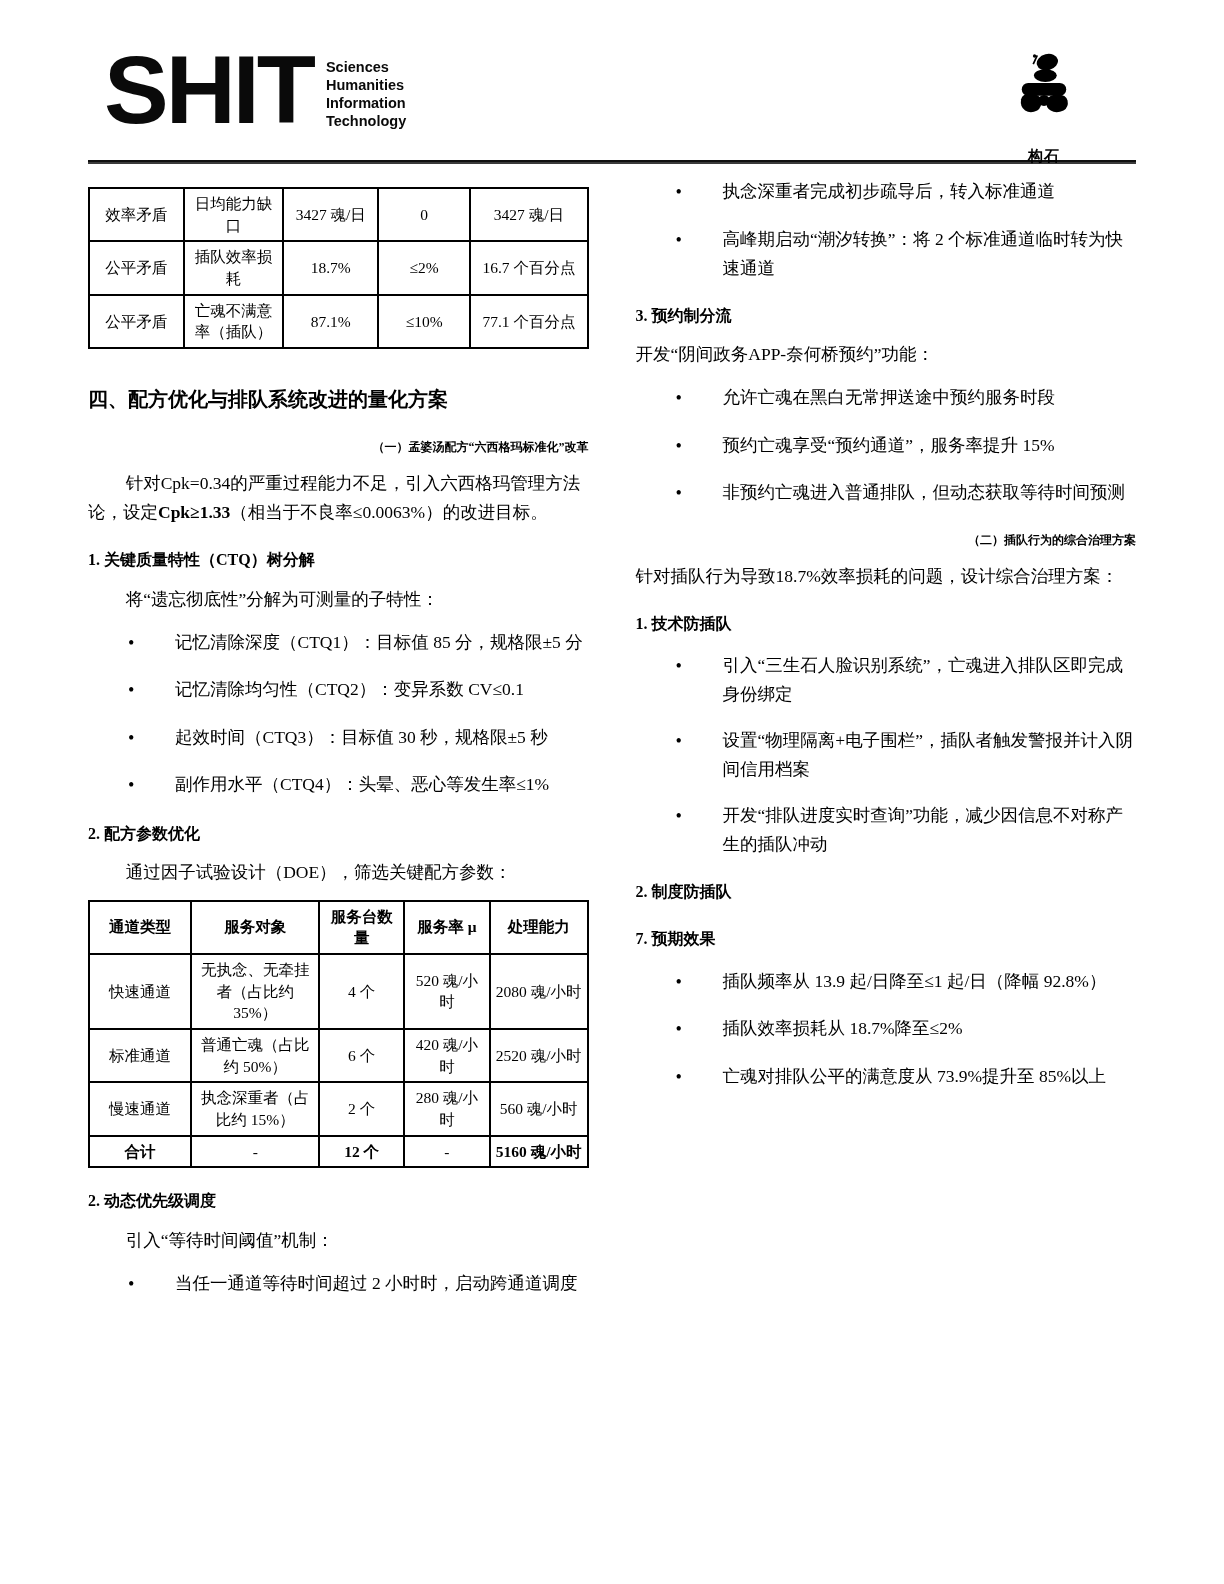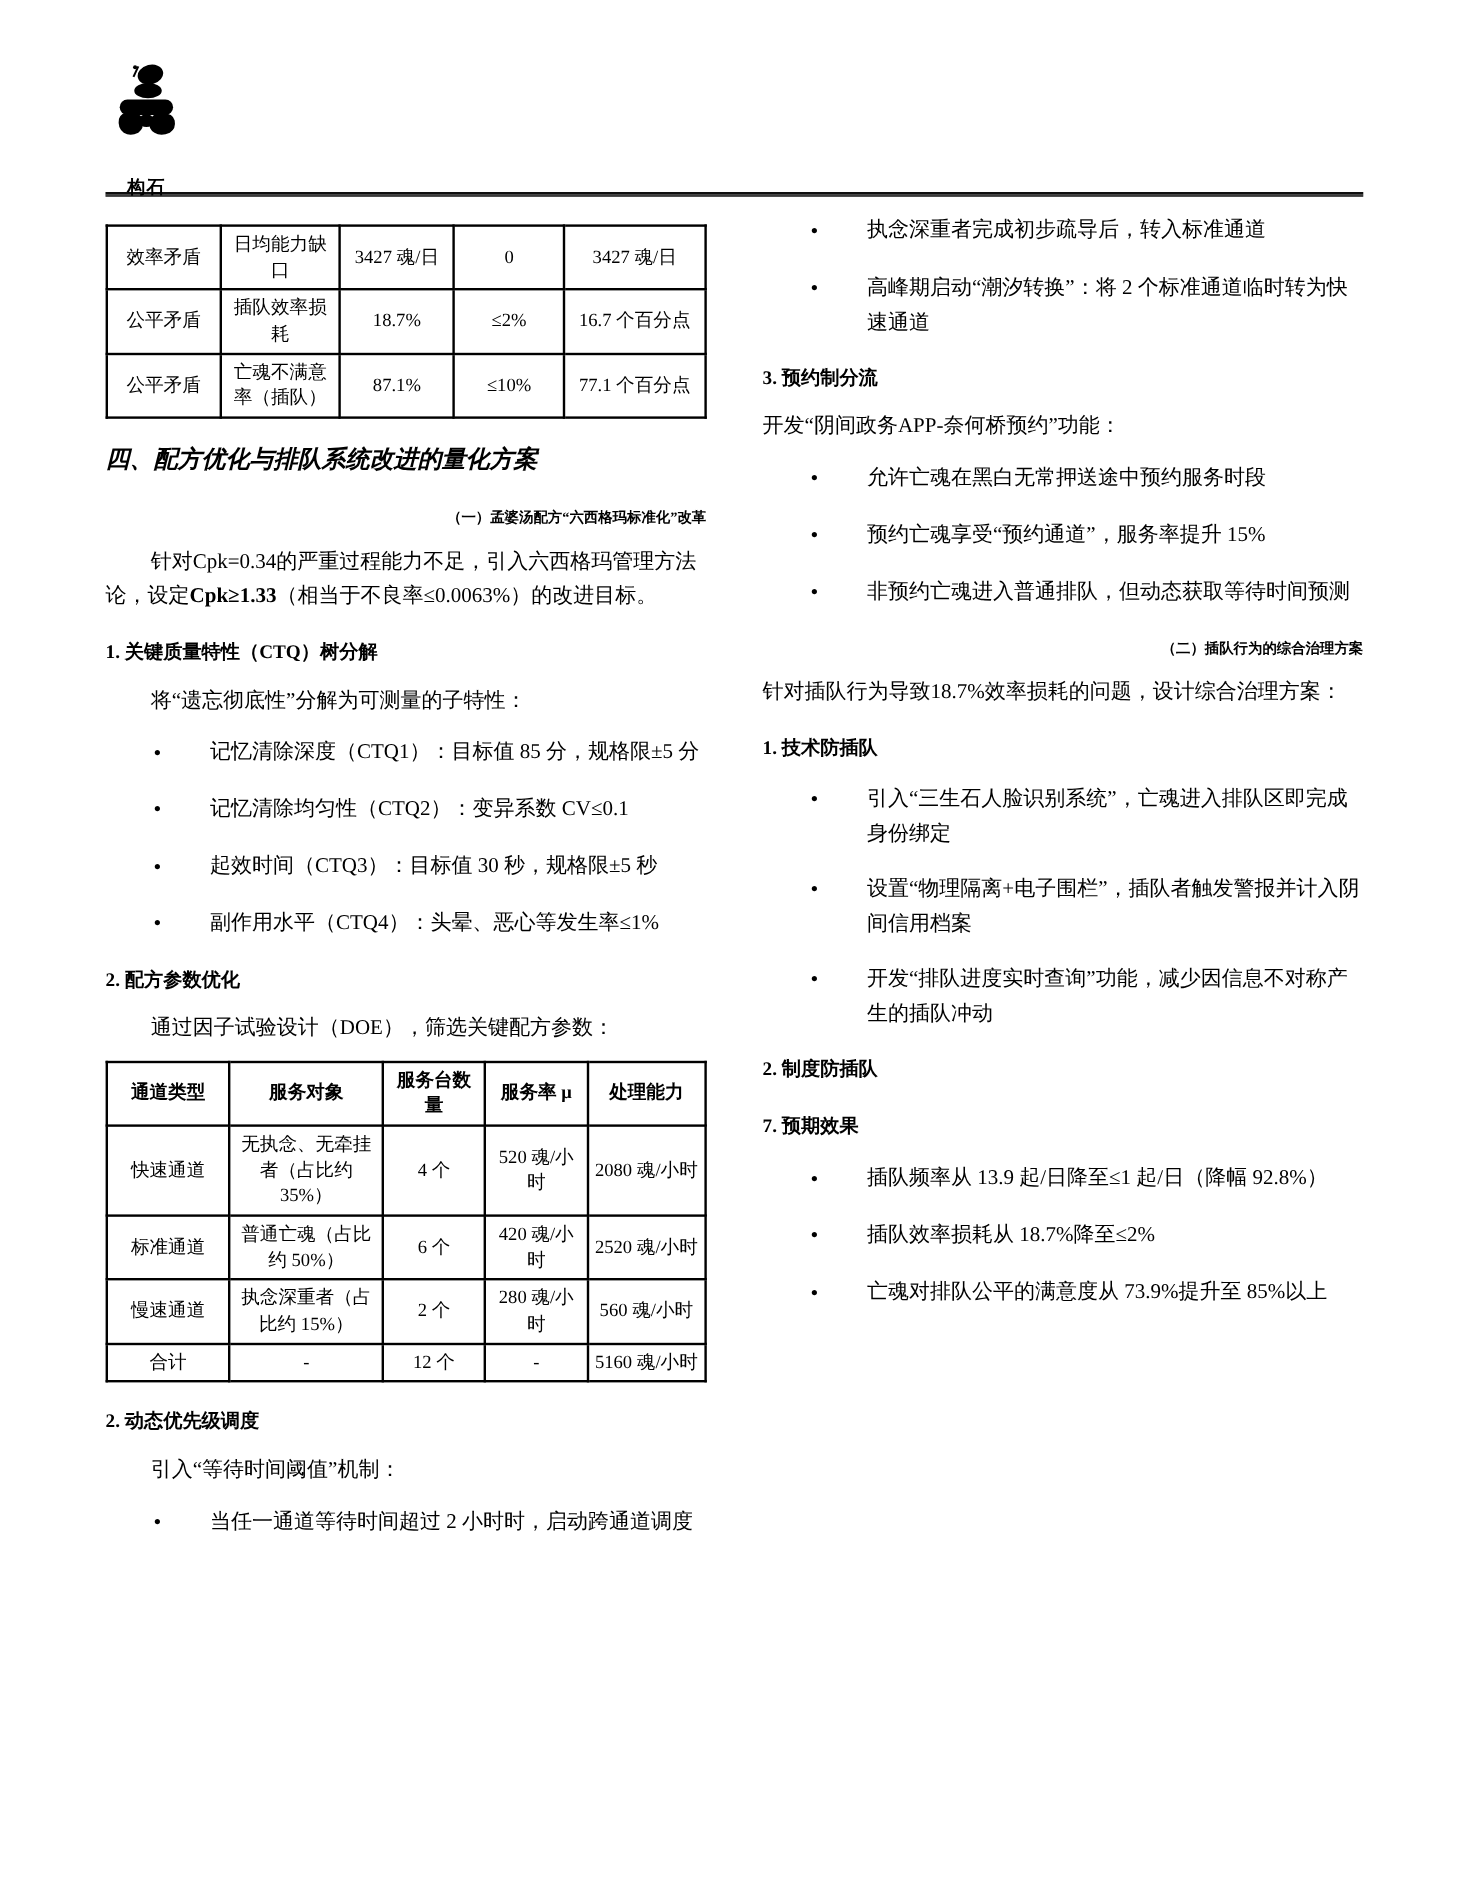--- a/index.html
+++ b/index.html
@@ -27,45 +27,54 @@
   .stone-label {
     font-family: "Liberation Sans", "DejaVu Sans", sans-serif;
     font-weight: bold; font-size: 15px; margin-top: 1px; letter-spacing: 1px;
   }
   .rule { border: none; border-top: 2px solid #0f0f0f; border-bottom: 2px solid #3a3a3a; height: 1px; background:#888; margin: 8px 0 0 0; padding:0; }
   
   .columns { display: flex; gap: 47px; margin-top: 11px; }
   .col { width: 501px; font-size: 17.5px; line-height: 1.66; }
   .para { margin: 11px 0; }
   .para.indent { text-indent: 2.15em; }
-  .h1 { font-size: 20px; font-weight: bold; margin: 18px 0 8px; font-style: italic; }
+  .h1 { font-size: 20px; font-weight: bold; margin: 34px 0 8px; }
   .h2 { font-size: 12px; font-weight: bold; margin: 22px 0 8px; text-align: right; }
   .h3 { font-size: 16px; font-weight: bold; margin: 20px 0 10px; }
   .b { font-weight: bold; }
   
   .blist { margin: 14px 0 4px; }
   .bullet { display: flex; margin: 0 0 17px 0; padding-left: 40px; }
   .bullet-marker { flex: 0 0 47px; }
   .bullet-marker::before { content: "•"; font-size: 1.05em; }
   .bullet-text { flex: 1 1 auto; }
   
   table.doc { border-collapse: collapse; width: 100%; table-layout: fixed; margin: 12px 0 14px; }
   table.doc th, table.doc td {
     border: 2px solid #000; padding: 4px 5px; text-align: center; vertical-align: middle;
     font-size: 15.5px; line-height: 1.4; font-weight: normal; word-break: break-word;
   }
   table.doc th { font-weight: bold; }
-  table.doc td.b { font-weight: normal; }
+  table.doc td.b { font-weight: bold; }
 </style>
 </head>
 <body>
 
 <div class="page">
 
   <div class="hdr">
+    <div class="logo-left">
+      <div class="logo-word">SHIT</div>
+      <div class="logo-tagline">
+        <div>Sciences</div>
+        <div>Humanities</div>
+        <div>Information</div>
+        <div>Technology</div>
+      </div>
+    </div>
     <div class="logo-right">
       <svg class="stone-svg" viewBox="0 0 100 98">
         <line x1="34" y1="18" x2="40" y2="5" stroke="#000" stroke-width="2.5"></line>
         <circle cx="36" cy="6" r="2.5" fill="#000"></circle>
         <ellipse cx="55" cy="15" rx="16" ry="12" fill="#000" transform="rotate(-14 55 15)"></ellipse>
         <ellipse cx="52" cy="35" rx="17" ry="9.5" fill="#000"></ellipse>
         <rect x="17" y="46" width="66" height="19" rx="9.5" fill="#000"></rect>
         <ellipse cx="50" cy="72" rx="9" ry="8" fill="#000"></ellipse>
         <path d="M16 70 Q18 62 30 62 Q44 62 46 72 Q47 82 40 87 Q30 92 22 87 Q14 81 16 70 Z" fill="#000"></path>
         <path d="M54 73 Q56 63 70 63 Q83 63 85 72 Q87 82 79 87 Q68 92 60 87 Q52 82 54 73 Z" fill="#000"></path>

